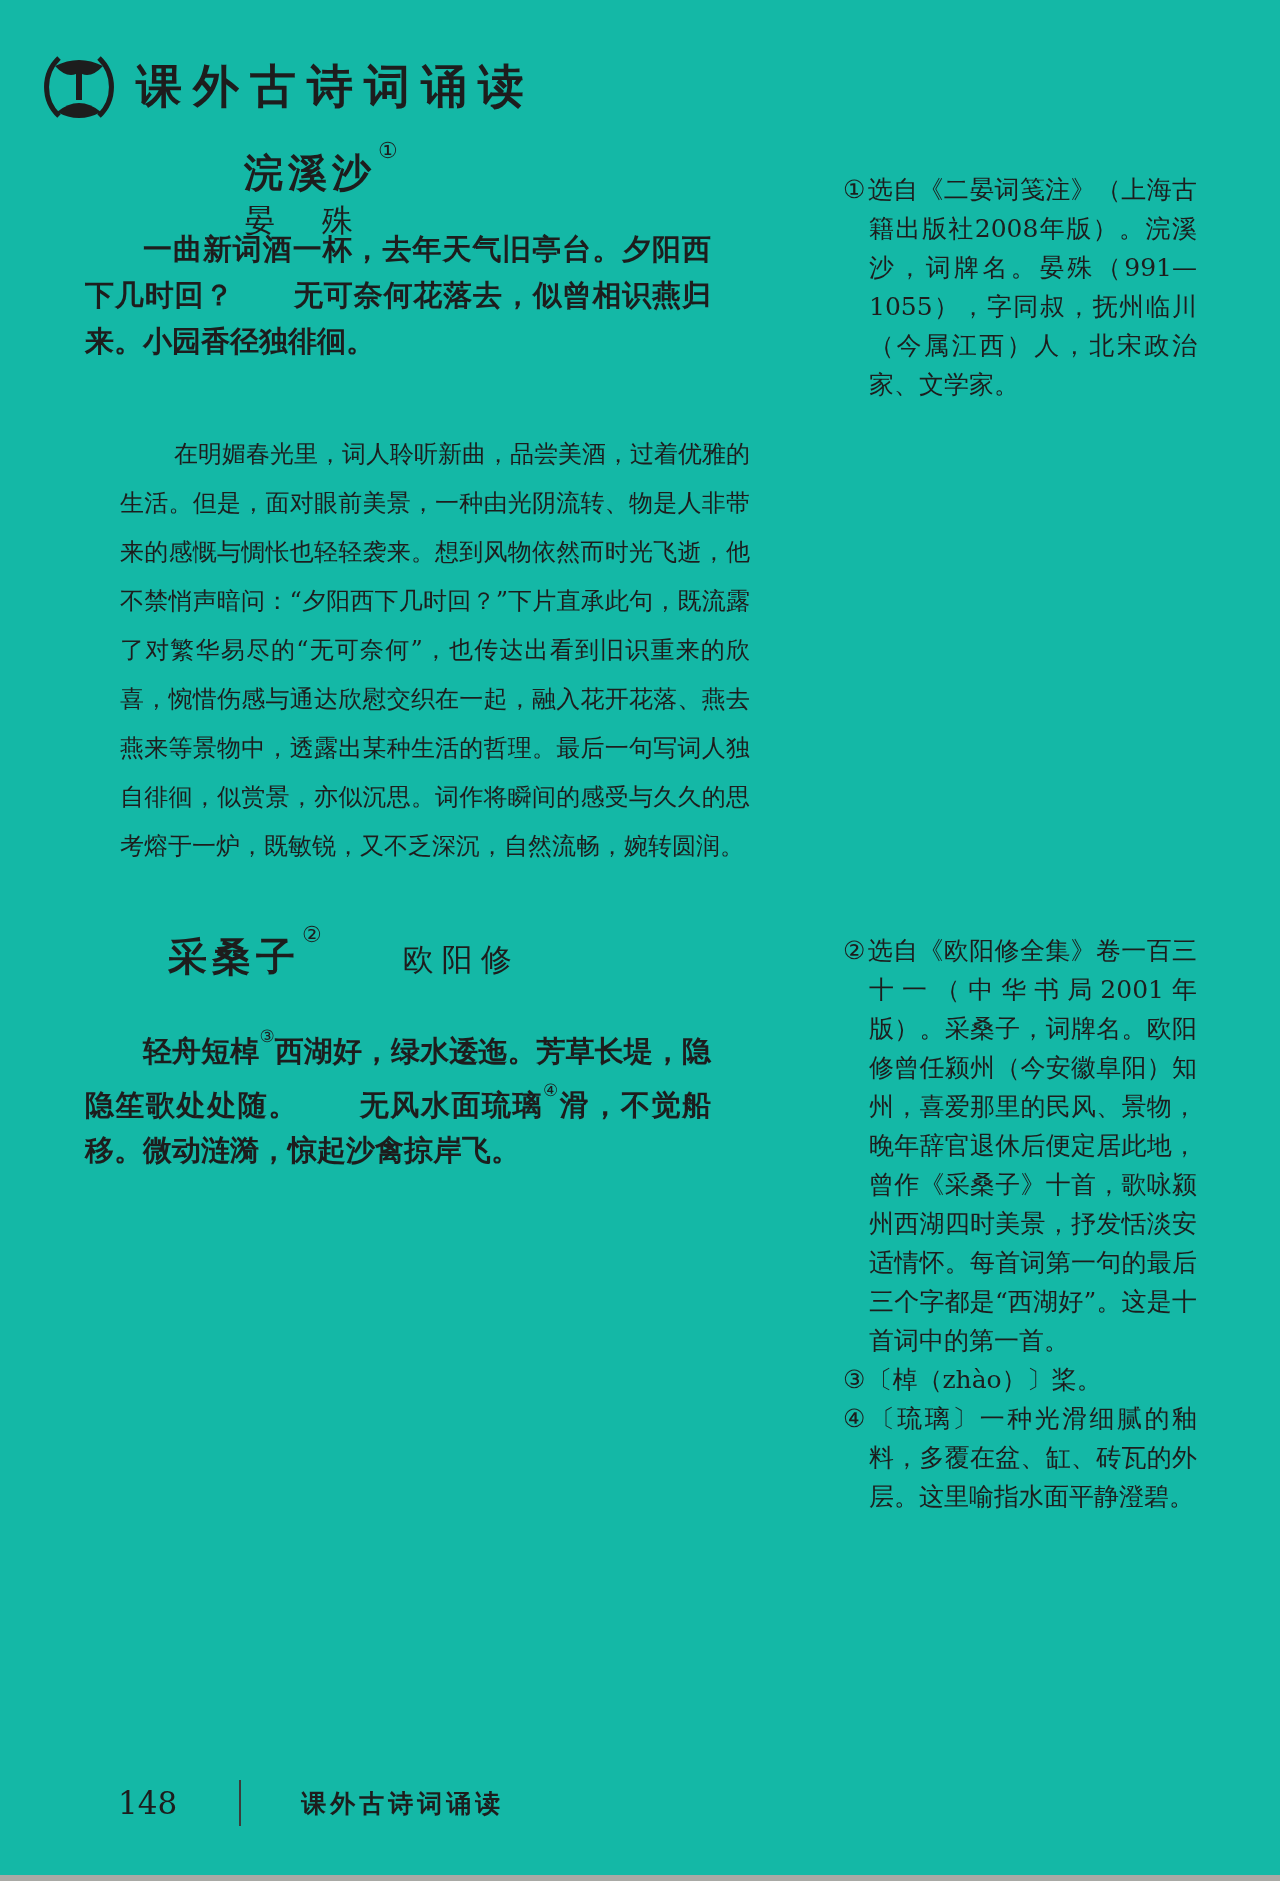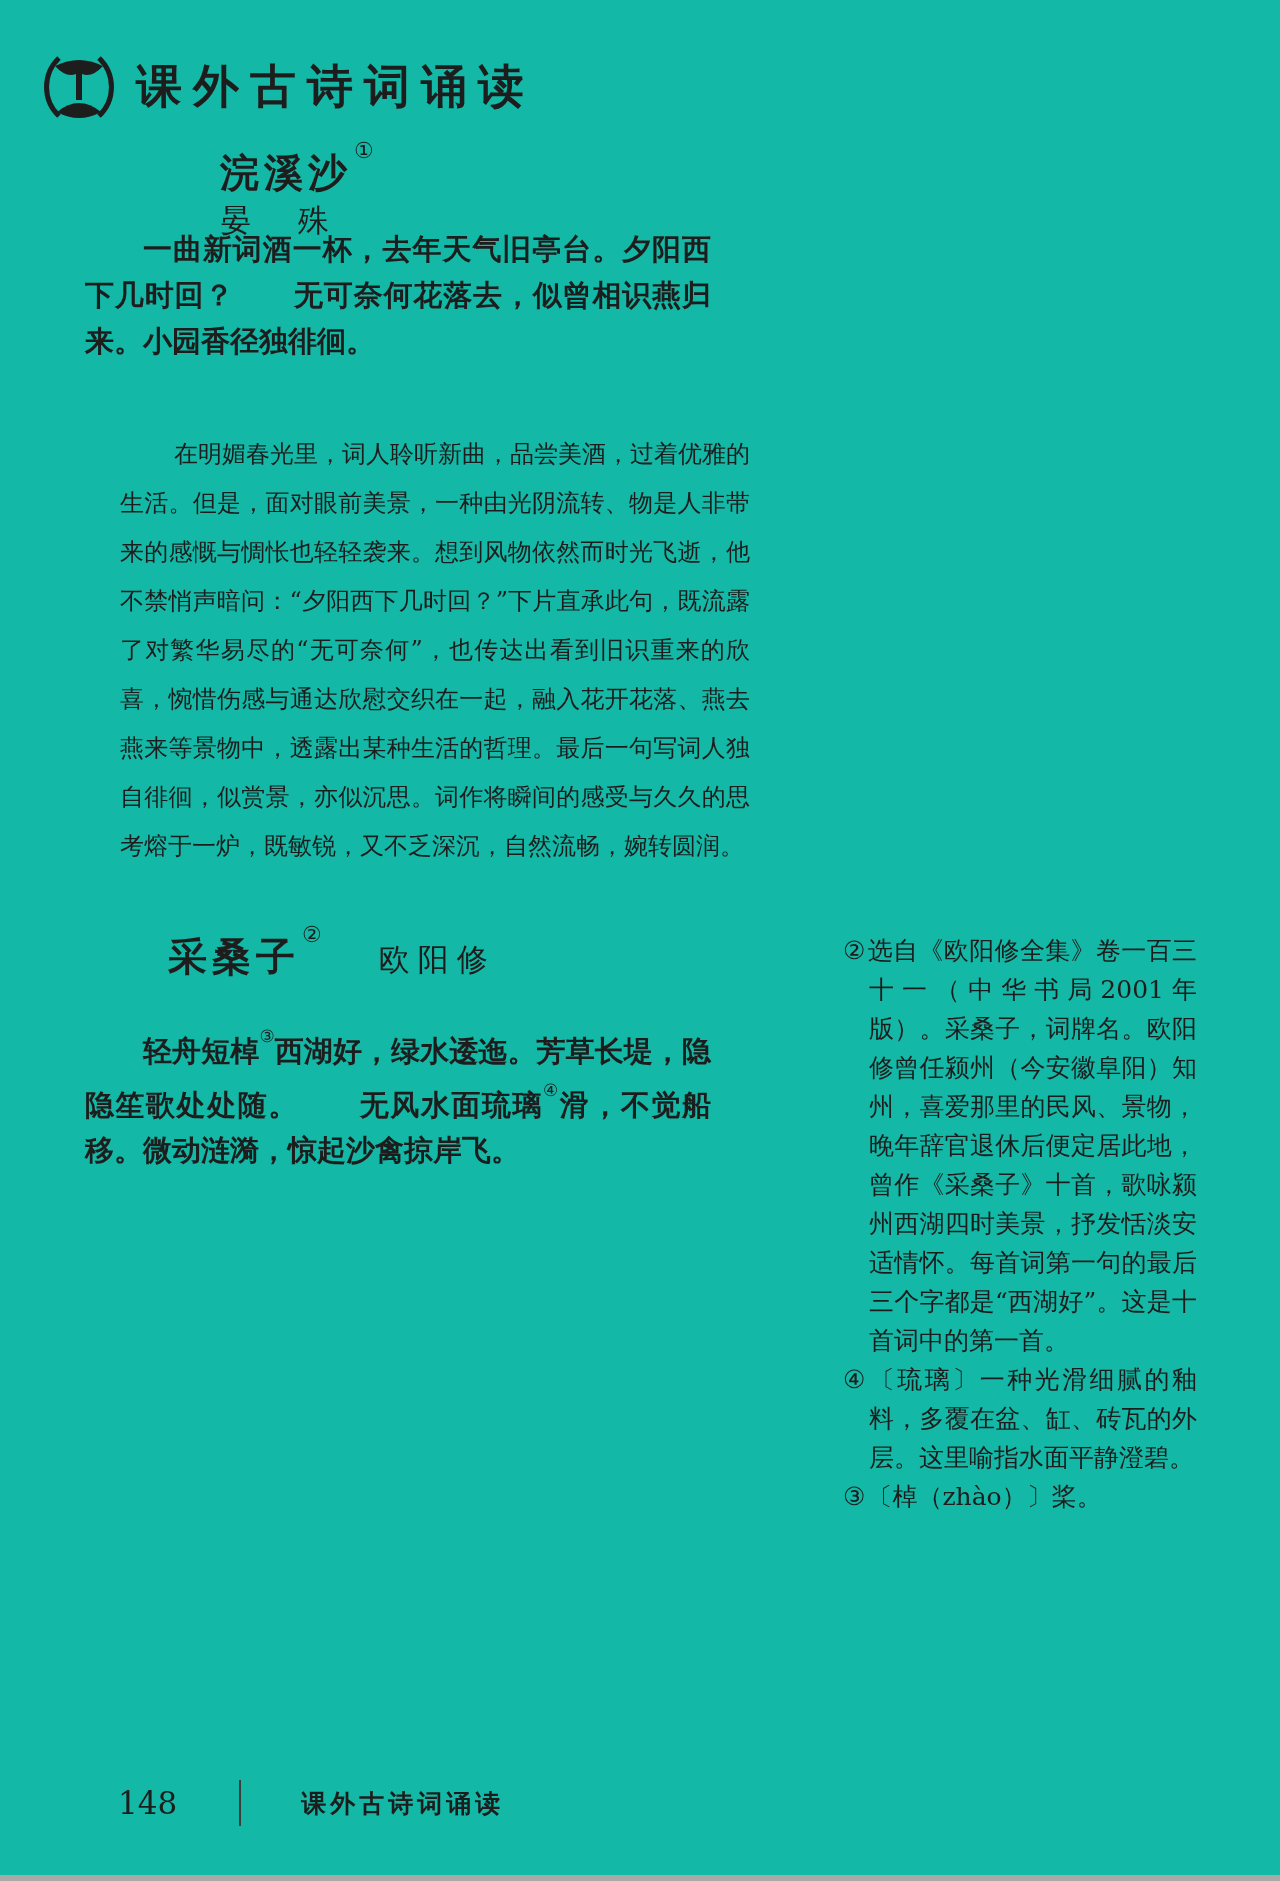--- a/index.html
+++ b/index.html
@@ -18,21 +18,21 @@
   }
 
   
   .poem-title-row { position:absolute; left:168px; display:flex; align-items:baseline; }
   .poem-title {
     font-size:39px; font-weight:bold; letter-spacing:5px;
     font-family:"DejaVu Serif", serif;
   }
   .poem-ref { font-size:22px; vertical-align:super; position:relative; top:-14px; margin-left:2px; font-weight:normal; font-family:"DejaVu Serif", serif; }
   .poem-author {
-    font-size:31px; margin-left:52px; letter-spacing:8px;
+    font-size:31px; margin-left:76px; letter-spacing:8px;
     font-family:"DejaVu Serif", serif;
   }
 
   
   .poem-text {
     position:absolute; left:85px; width:626px;
     font-size:29px; line-height:46px; font-weight:600;
     text-indent:58px; text-align:justify;
     font-family:Liberation Mono, monospace;
   }
@@ -98,25 +98,26 @@
   <p class="commentary poem1-comm">在明媚春光里，词人聆听新曲，品尝美酒，过着优雅的生活。但是，面对眼前美景，一种由光阴流转、物是人非带来的感慨与惆怅也轻轻袭来。想到风物依然而时光飞逝，他不禁悄声暗问：“夕阳西下几时回？”下片直承此句，既流露了对繁华易尽的“无可奈何”，也传达出看到旧识重来的欣喜，惋惜伤感与通达欣慰交织在一起，融入花开花落、燕去燕来等景物中，透露出某种生活的哲理。最后一句写词人独自徘徊，似赏景，亦似沉思。词作将瞬间的感受与久久的思考熔于一炉，既敏锐，又不乏深沉，自然流畅，婉转圆润。</p>
 
   <div class="poem-title-row poem2-title">
     <span class="poem-title"><span>采桑子</span><span class="poem-ref">②</span></span>
     <span class="poem-author">欧阳修</span>
   </div>
 
   <p class="poem-text poem2-text"><span>轻舟短棹</span><span class="inline-ref">③</span><span>西湖好，绿水逶迤。芳草长堤，隐隐笙歌处处随。　　无风水面琉璃</span><span class="inline-ref">④</span><span>滑，不觉船移。微动涟漪，惊起沙禽掠岸飞。</span></p>
 
 
+  <div class="note note-1"><span class="note-marker">①</span><span>选自《二晏词笺注》（上海古籍出版社2008年版）。浣溪沙，词牌名。晏殊（991—1055），字同叔，抚州临川（今属江西）人，北宋政治家、文学家。</span></div>
 
   <div class="notes-group">
     <div class="note"><span class="note-marker">②</span><span>选自《欧阳修全集》卷一百三十一（中华书局2001年版）。采桑子，词牌名。欧阳修曾任颍州（今安徽阜阳）知州，喜爱那里的民风、景物，晚年辞官退休后便定居此地，曾作《采桑子》十首，歌咏颍州西湖四时美景，抒发恬淡安适情怀。每首词第一句的最后三个字都是“西湖好”。这是十首词中的第一首。</span></div>
+    <div class="note"><span class="note-marker">③</span><span>〔棹（zhào）〕桨。</span></div>
     <div class="note"><span class="note-marker">④</span><span>〔琉璃〕一种光滑细腻的釉料，多覆在盆、缸、砖瓦的外层。这里喻指水面平静澄碧。</span></div>
-    <div class="note"><span class="note-marker">③</span><span>〔棹（zhào）〕桨。</span></div>
   </div>
 
   <div class="footer">
     <span class="footer-page">148</span>
     <span class="footer-sep"></span>
     <span class="footer-section">课外古诗词诵读</span>
   </div>
 
   <div class="bottom-edge"></div>
 </div>

